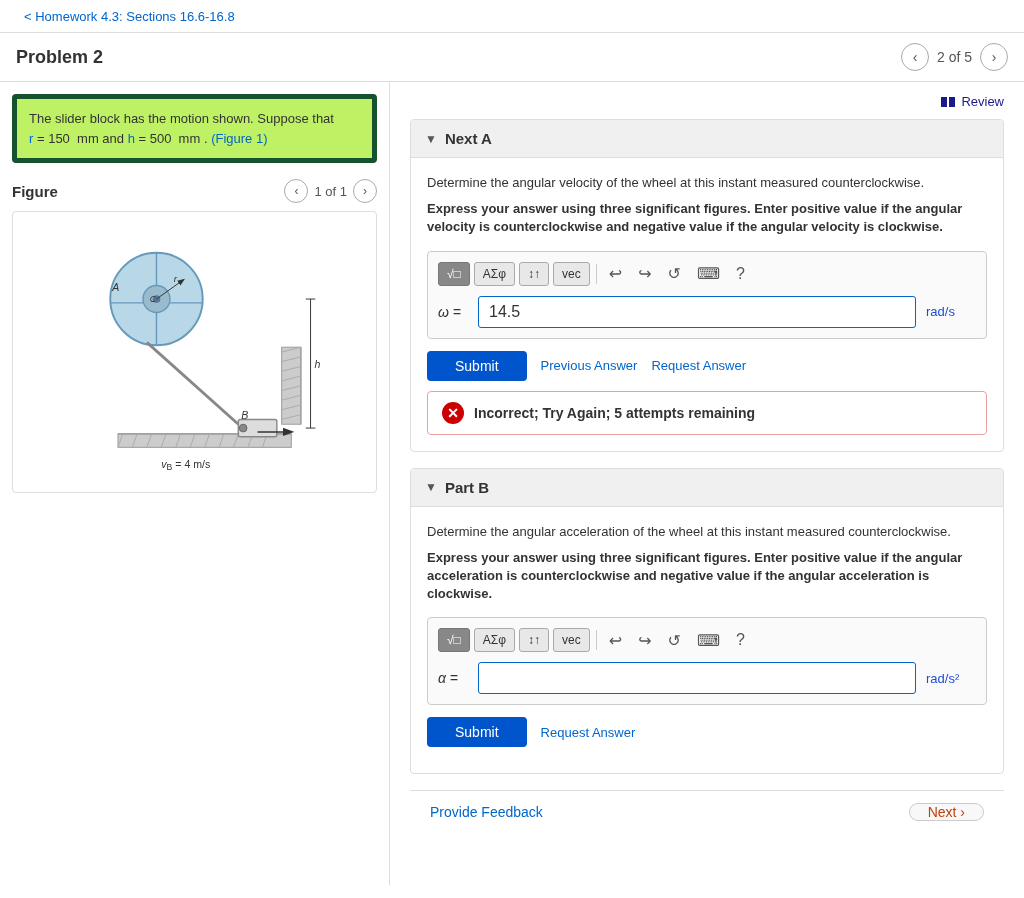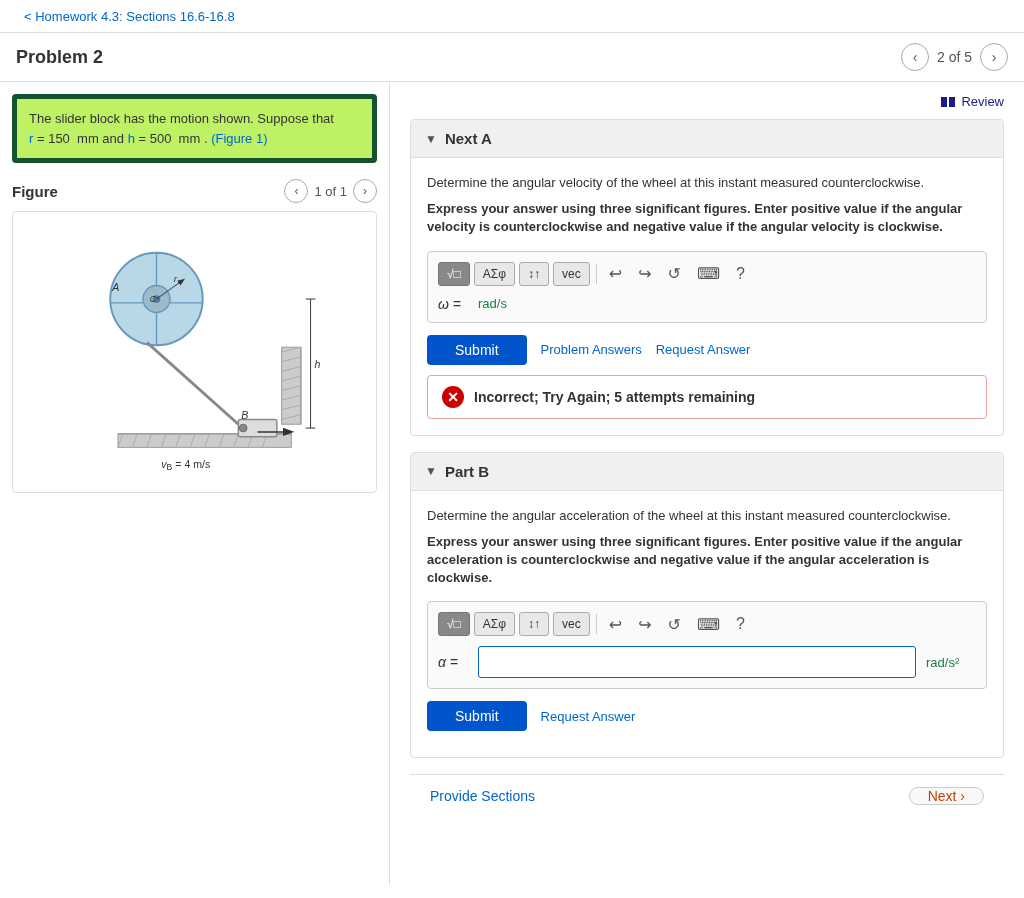--- a/index.html
+++ b/index.html
@@ -202,21 +202,21 @@
       border: 1px solid #0066cc;
       border-radius: 3px;
       padding: 6px 10px;
       font-size: 16px;
       color: #333;
       outline: none;
       background: #fff;
     }
     .unit-label {
       font-size: 13px;
-      color: #15803d;
+      color: #1d4ed8;
       min-width: 50px;
     }
 
     .action-row {
       display: flex;
       align-items: center;
       gap: 14px;
       margin-bottom: 10px;
     }
     .submit-btn {
@@ -446,27 +446,28 @@
             <span class="toolbar-sep"></span>
             <button class="toolbar-icon-btn">↩</button>
             <button class="toolbar-icon-btn">↪</button>
             <button class="toolbar-icon-btn">↺</button>
             <button class="toolbar-icon-btn">⌨</button>
             <button class="toolbar-icon-btn">?</button>
           </div>
 
           <div class="input-row">
             <span class="input-label">ω =</span>
+            <input type="text" class="answer-input" value="14.5" style="">
             <span class="unit-label">rad/s</span>
           </div>
         </div>
 
         <div class="action-row">
           <button class="submit-btn">Submit</button>
-          <a href="#" class="link-btn">Problem Answers</a>
+          <a href="#" class="link-btn">Previous Answer</a>
           <a href="#" class="link-btn">Request Answer</a>
         </div>
 
         <div class="error-box">
           <span class="error-icon">✕</span>
           <span>Incorrect; Try Again; 5 attempts remaining</span>
         </div>
       </div>
     </div>
 
@@ -510,17 +511,17 @@
         </div>
 
         <div class="action-row">
           <button class="submit-btn">Submit</button>
           <a href="#" class="link-btn">Request Answer</a>
         </div>
       </div>
     </div>
 
     <div class="bottom-bar">
-      <button class="provide-feedback-btn">Provide Sections</button>
+      <button class="provide-feedback-btn">Provide Feedback</button>
       <button class="next-btn">Next ›</button>
     </div>
   </div>
 </div>
 
 </body></html>

